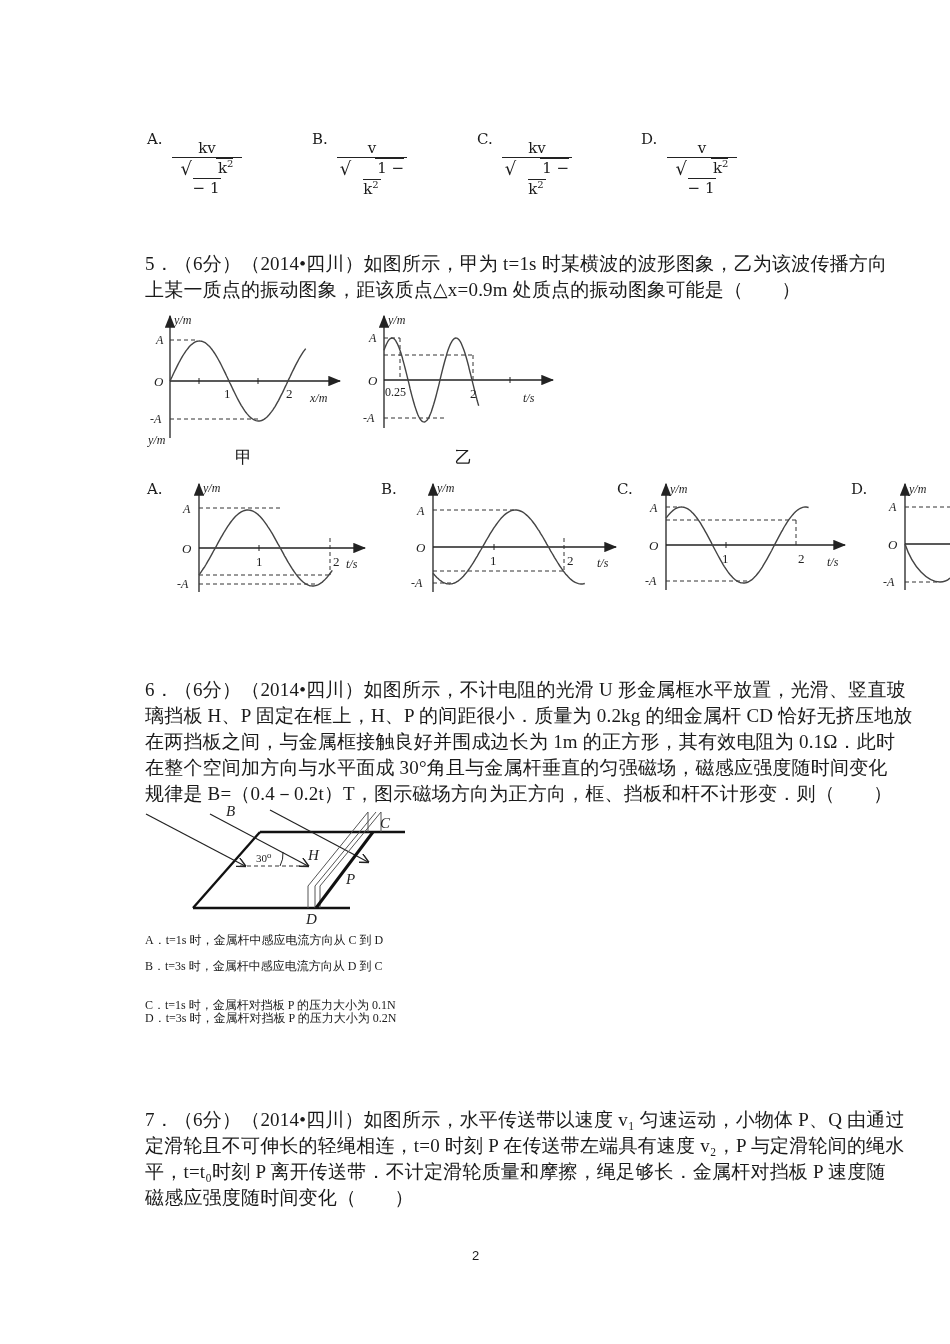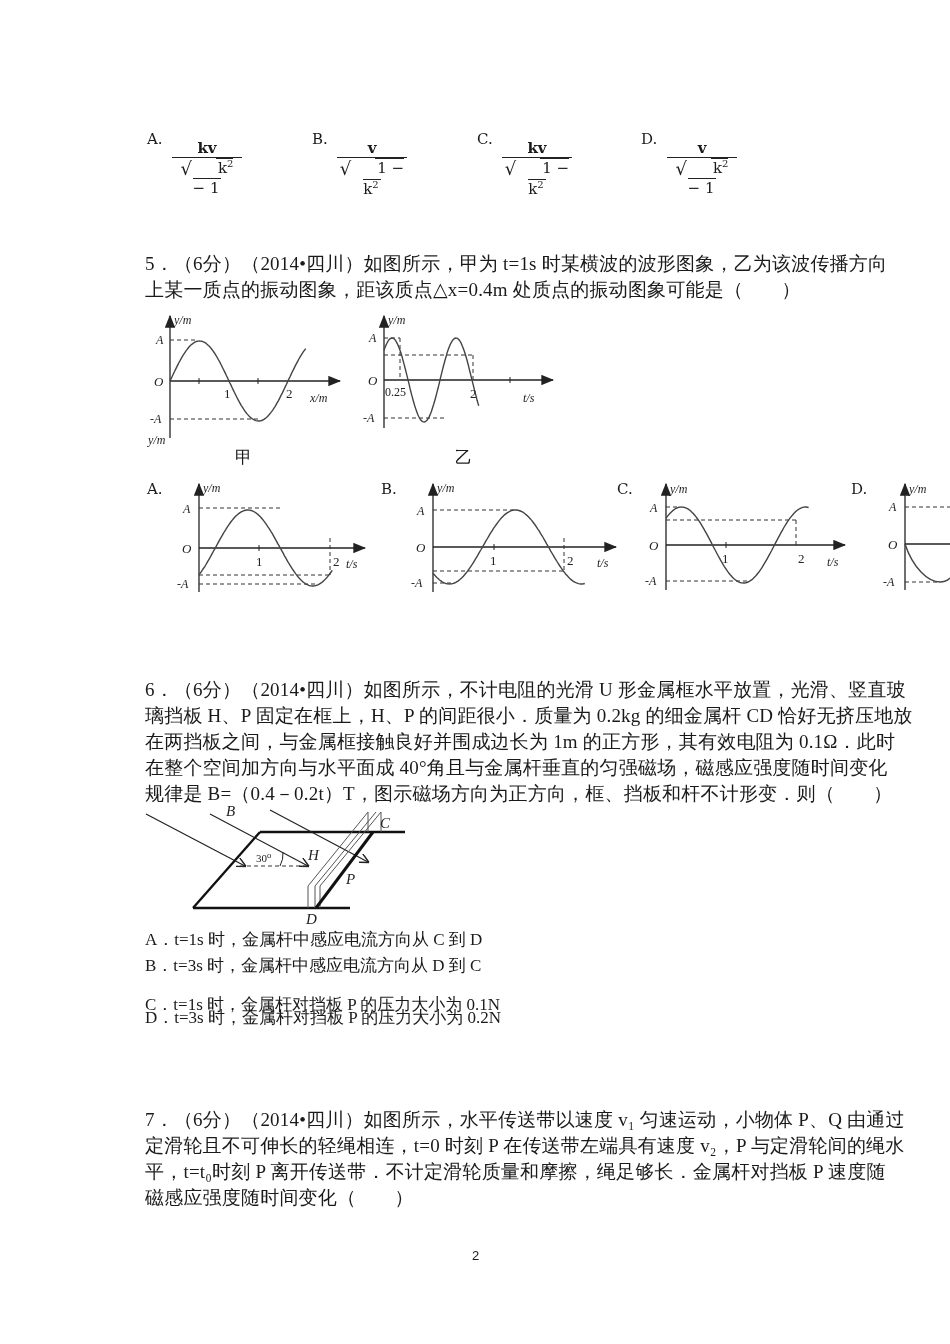--- a/index.html
+++ b/index.html
@@ -2,28 +2,28 @@
 <html><head>
 <meta charset="utf-8">
 <style>
   html, body { margin:0; padding:0; background:#ffffff; }
   body { width:950px; height:1344px; position:relative; overflow:hidden;
          font-family:"Liberation Serif","DejaVu Serif",serif; color:#1a1a1a; }
   .abs { position:absolute; }
   .line { position:absolute; left:145px; font-size:19px; line-height:26px; white-space:nowrap; letter-spacing:0.2px; }
   .opt-label { position:absolute; font-size:15px; font-family:"DejaVu Serif",serif; }
   .frac { position:absolute; text-align:center; font-family:"DejaVu Serif",serif; font-size:15px; }
-  .frac .num { display:block; padding:0 4px;font-weight:bold; }
+  .frac .num { display:block; padding:0 4px; }
   .frac .bar { display:block; border-top:1.6px solid #222; }
   .frac .den { display:block; }
   .sqrt { display:inline-block; font-size:18px; vertical-align:-2px; }
   .rad { border-top:1px solid #222; padding:0 2px;margin-left:24px; }
   sup { font-size:10px; }
   svg text { font-family:"Liberation Serif","DejaVu Serif",serif; font-style:italic; fill:#222; }
-  .choice { position:absolute; left:145px; font-size:17px; line-height:26px; white-space:nowrap; }
+  .choice { position:absolute; left:145px; font-size:12px; line-height:26px; white-space:nowrap; }
   .pageno { position:absolute; left:472px; top:1248px; font-size:13px; font-family:"Liberation Sans",sans-serif; }
   .caption { position:absolute; font-size:17px; font-family:"DejaVu Sans",sans-serif; }
 </style>
 </head>
 <body>
 
 <div>
   <span class="opt-label" style="left:147px;top:130px">A.</span>
   <div class="frac" style="left:172px;top:139px;width:70px">
     <span class="num">kv</span>
@@ -47,21 +47,21 @@
 
   <span class="opt-label" style="left:641px;top:130px">D.</span>
   <div class="frac" style="left:667px;top:139px;width:70px">
     <span class="num">v</span>
     <span class="bar"></span>
     <span class="den"><span class="sqrt">√</span><span class="rad"><span>k</span><sup>2</sup><span> − 1</span></span></span>
   </div>
 </div>
 
 <div class="line" style="top:251px">5．（6分）（2014•四川）如图所示，甲为 t=1s 时某横波的波形图象，乙为该波传播方向</div>
-<div class="line" style="top:277px">上某一质点的振动图象，距该质点△x=0.4m 处质点的振动图象可能是（　　）</div>
+<div class="line" style="top:277px">上某一质点的振动图象，距该质点△x=0.9m 处质点的振动图象可能是（　　）</div>
 
 <svg class="abs" style="left:140px;top:310px" width="215" height="140">
   <defs>
       <marker id="arr" markerWidth="10" markerHeight="8" refX="9" refY="4" orient="auto">
         <path d="M0,0 L10,4 L0,8 z" fill="#222"></path>
       </marker>
     </defs>
   <line x1="30" y1="128" x2="30" y2="6" stroke="#222" stroke-width="1.3" marker-end="url(#arr)"></line>
   <line x1="30" y1="71" x2="200" y2="71" stroke="#222" stroke-width="1.3" marker-end="url(#arr)"></line>
   <line x1="30" y1="30" x2="58" y2="30" stroke="#333" stroke-dasharray="4,3"></line>
@@ -166,21 +166,21 @@
   <path d="M27,66 C35,90 50,104 62,104 C67,104 70,102 72,100" fill="none" stroke="#444" stroke-width="1.4"></path>
   <text x="31" y="15" font-size="12">y/m</text>
   <text x="11" y="33" font-size="12">A</text>
   <text x="10" y="71" font-size="13">O</text>
   <text x="5" y="108" font-size="12">-A</text>
 </svg>
 
 <div class="line" style="top:677px">6．（6分）（2014•四川）如图所示，不计电阻的光滑 U 形金属框水平放置，光滑、竖直玻</div>
 <div class="line" style="top:703px">璃挡板 H、P 固定在框上，H、P 的间距很小．质量为 0.2kg 的细金属杆 CD 恰好无挤压地放</div>
 <div class="line" style="top:729px">在两挡板之间，与金属框接触良好并围成边长为 1m 的正方形，其有效电阻为 0.1Ω．此时</div>
-<div class="line" style="top:755px">在整个空间加方向与水平面成 40°角且与金属杆垂直的匀强磁场，磁感应强度随时间变化</div>
+<div class="line" style="top:755px">在整个空间加方向与水平面成 30°角且与金属杆垂直的匀强磁场，磁感应强度随时间变化</div>
 <div class="line" style="top:781px">规律是 B=（0.4－0.2t）T，图示磁场方向为正方向，框、挡板和杆不计形变．则（　　）</div>
 
 <svg class="abs" style="left:140px;top:800px" width="280" height="130">
   <defs>
       <marker id="arr2" markerWidth="8" markerHeight="8" refX="7" refY="4" orient="auto">
         <path d="M0,0 L8,4 L0,8" fill="none" stroke="#222" stroke-width="1.2"></path>
       </marker>
     </defs>
 
   <line x1="120" y1="32" x2="265" y2="32" stroke="#111" stroke-width="2.4"></line>

